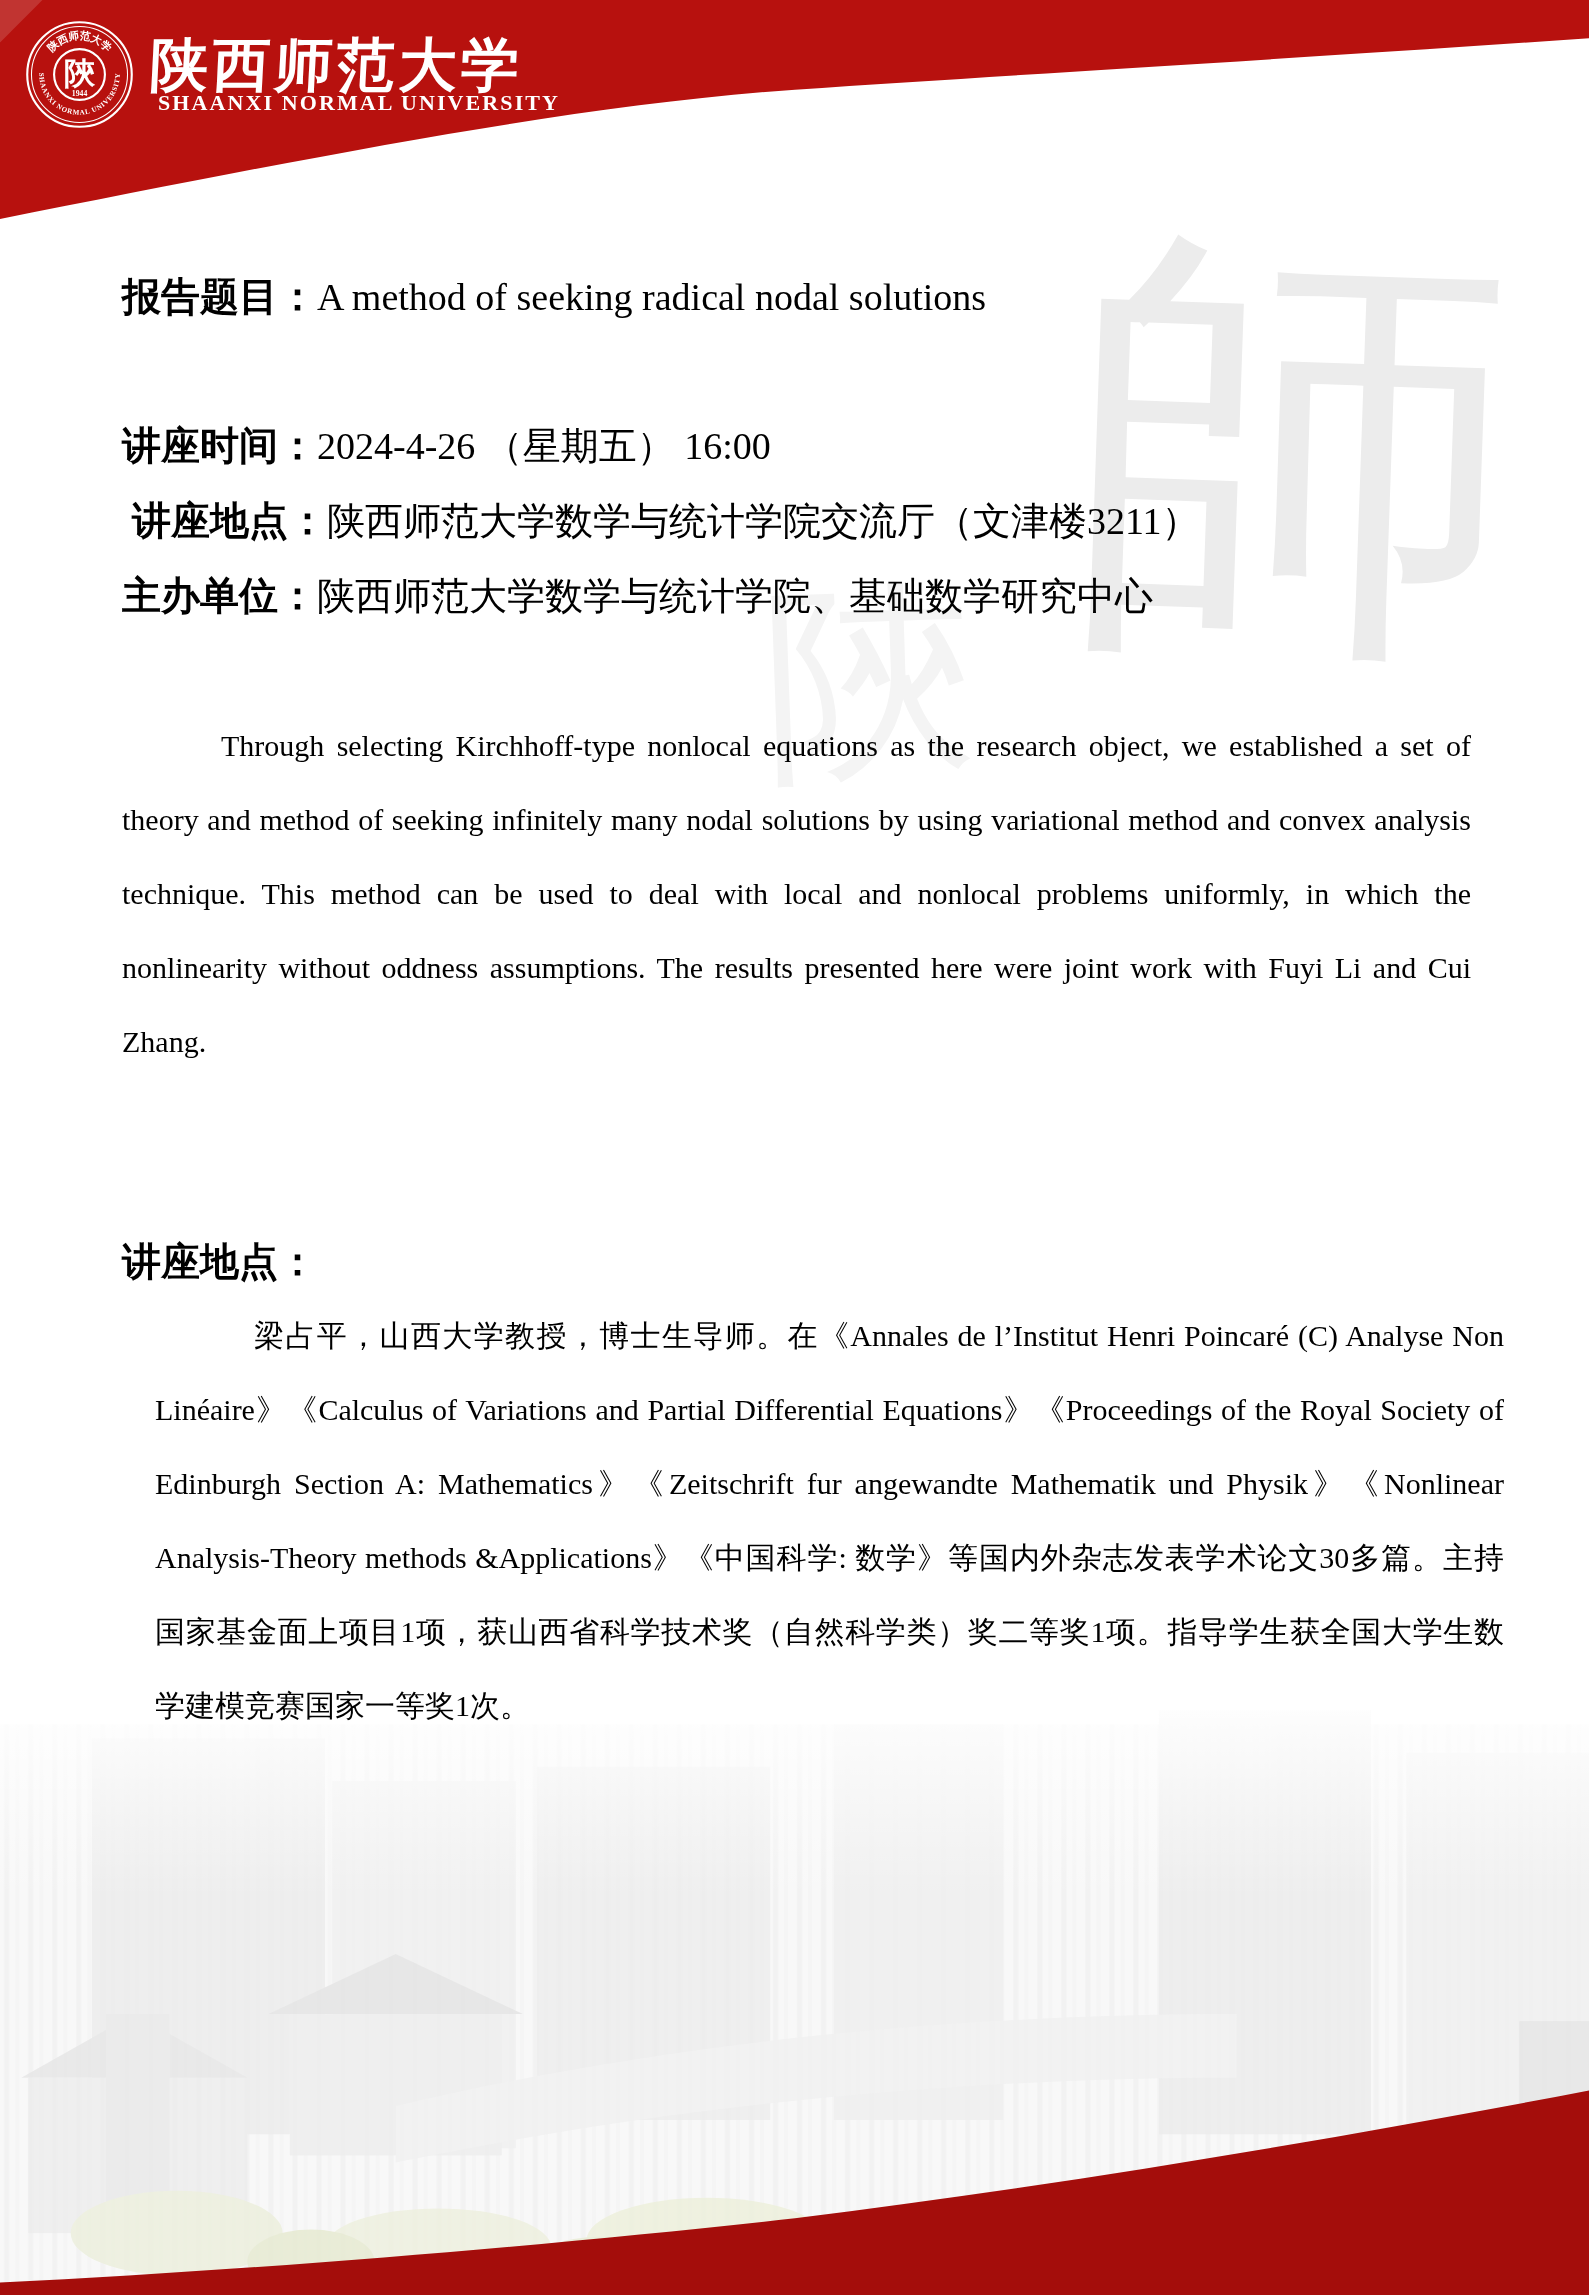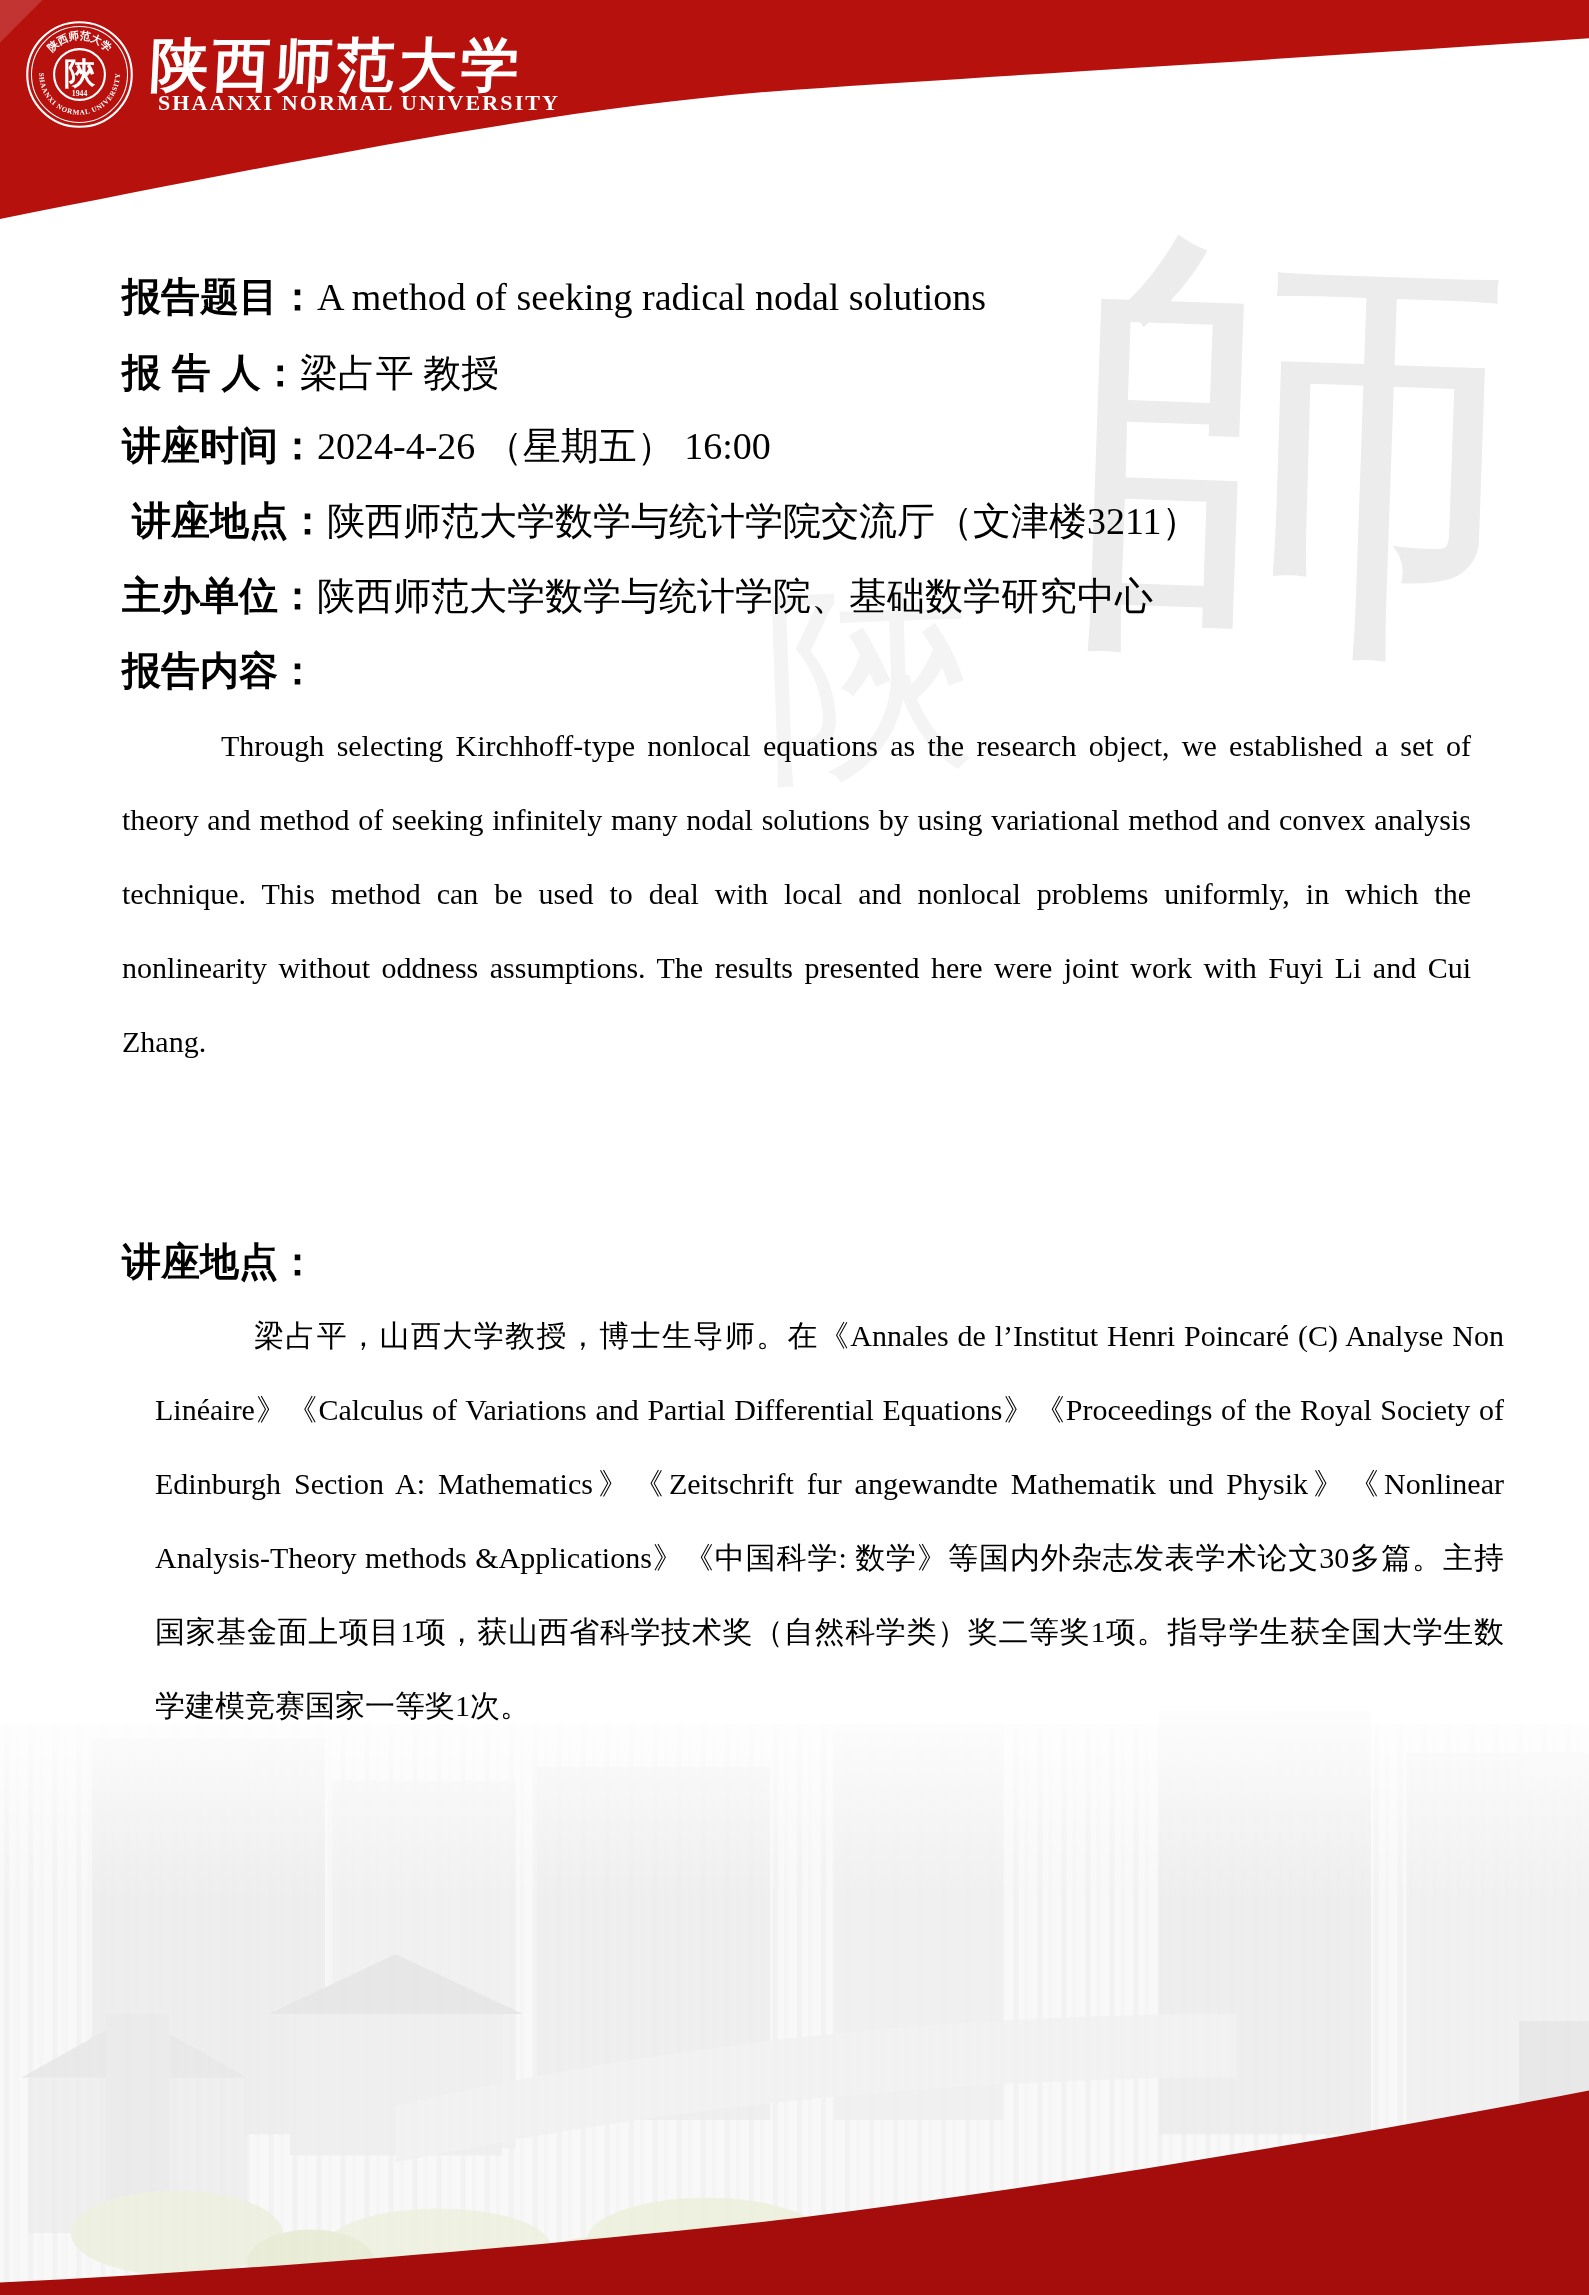--- a/index.html
+++ b/index.html
@@ -111,34 +111,30 @@
       <ellipse cx="1480" cy="800" rx="180" ry="55" fill="#eff1e0"></ellipse>
       <ellipse cx="440" cy="820" rx="90" ry="45" fill="#e6ead0"></ellipse>
       <ellipse cx="850" cy="830" rx="100" ry="45" fill="#e8ecd4"></ellipse>
     </g>
     <rect x="0" y="0" width="2250" height="869" fill="url(#fadeIn)"></rect>
   </svg>
 
   <div class="info-row r0">
     <span class="info-label">报告题目：</span><span class="info-value">A method of seeking radical nodal solutions</span>
   </div>
-  <div class="info-row r1">
-    <span class="info-label">报 告 人：</span><span class="info-value">梁占平 教授</span>
-  </div>
   <div class="info-row r2">
     <span class="info-label">讲座时间：</span><span class="info-value">2024-4-26 （星期五） 16:00</span>
   </div>
   <div class="info-row r3">
     <span class="info-label">讲座地点：</span><span class="info-value">陕西师范大学数学与统计学院交流厅（文津楼3211）</span>
   </div>
   <div class="info-row r4">
     <span class="info-label">主办单位：</span><span class="info-value">陕西师范大学数学与统计学院、基础数学研究中心</span>
   </div>
 
-  <div class="sec-heading h-abstract">报告内容：</div>
   <div class="para para-abstract">Through selecting Kirchhoff-type nonlocal equations as the research object, we established a set of theory and method of seeking infinitely many nodal solutions by using variational method and convex analysis technique. This method can be used to deal with local and nonlocal problems uniformly, in which the nonlinearity without oddness assumptions. The results presented here were joint work with Fuyi Li and Cui Zhang.</div>
 
   <div class="sec-heading h-bio">讲座地点：</div>
   <div class="para para-bio">梁占平，山西大学教授，博士生导师。在《Annales de l’Institut Henri Poincaré (C) Analyse Non Linéaire》《Calculus of Variations and Partial Differential Equations》《Proceedings of the Royal Society of Edinburgh Section A: Mathematics》《Zeitschrift fur angewandte Mathematik und Physik》《Nonlinear Analysis-Theory methods &amp;Applications》《中国科学: 数学》等国内外杂志发表学术论文30多篇。主持国家基金面上项目1项，获山西省科学技术奖（自然科学类）奖二等奖1项。指导学生获全国大学生数学建模竞赛国家一等奖1次。</div>
 
   <svg class="abs banner-bottom" viewBox="0 0 2250 300" preserveAspectRatio="none">
     <path d="M0,281 C400,261 800,226 1125,190 C1500,144 1900,76 2250,9 L2250,300 L0,300 Z" fill="#a40d0b"></path>
   </svg>
 
 </div>

